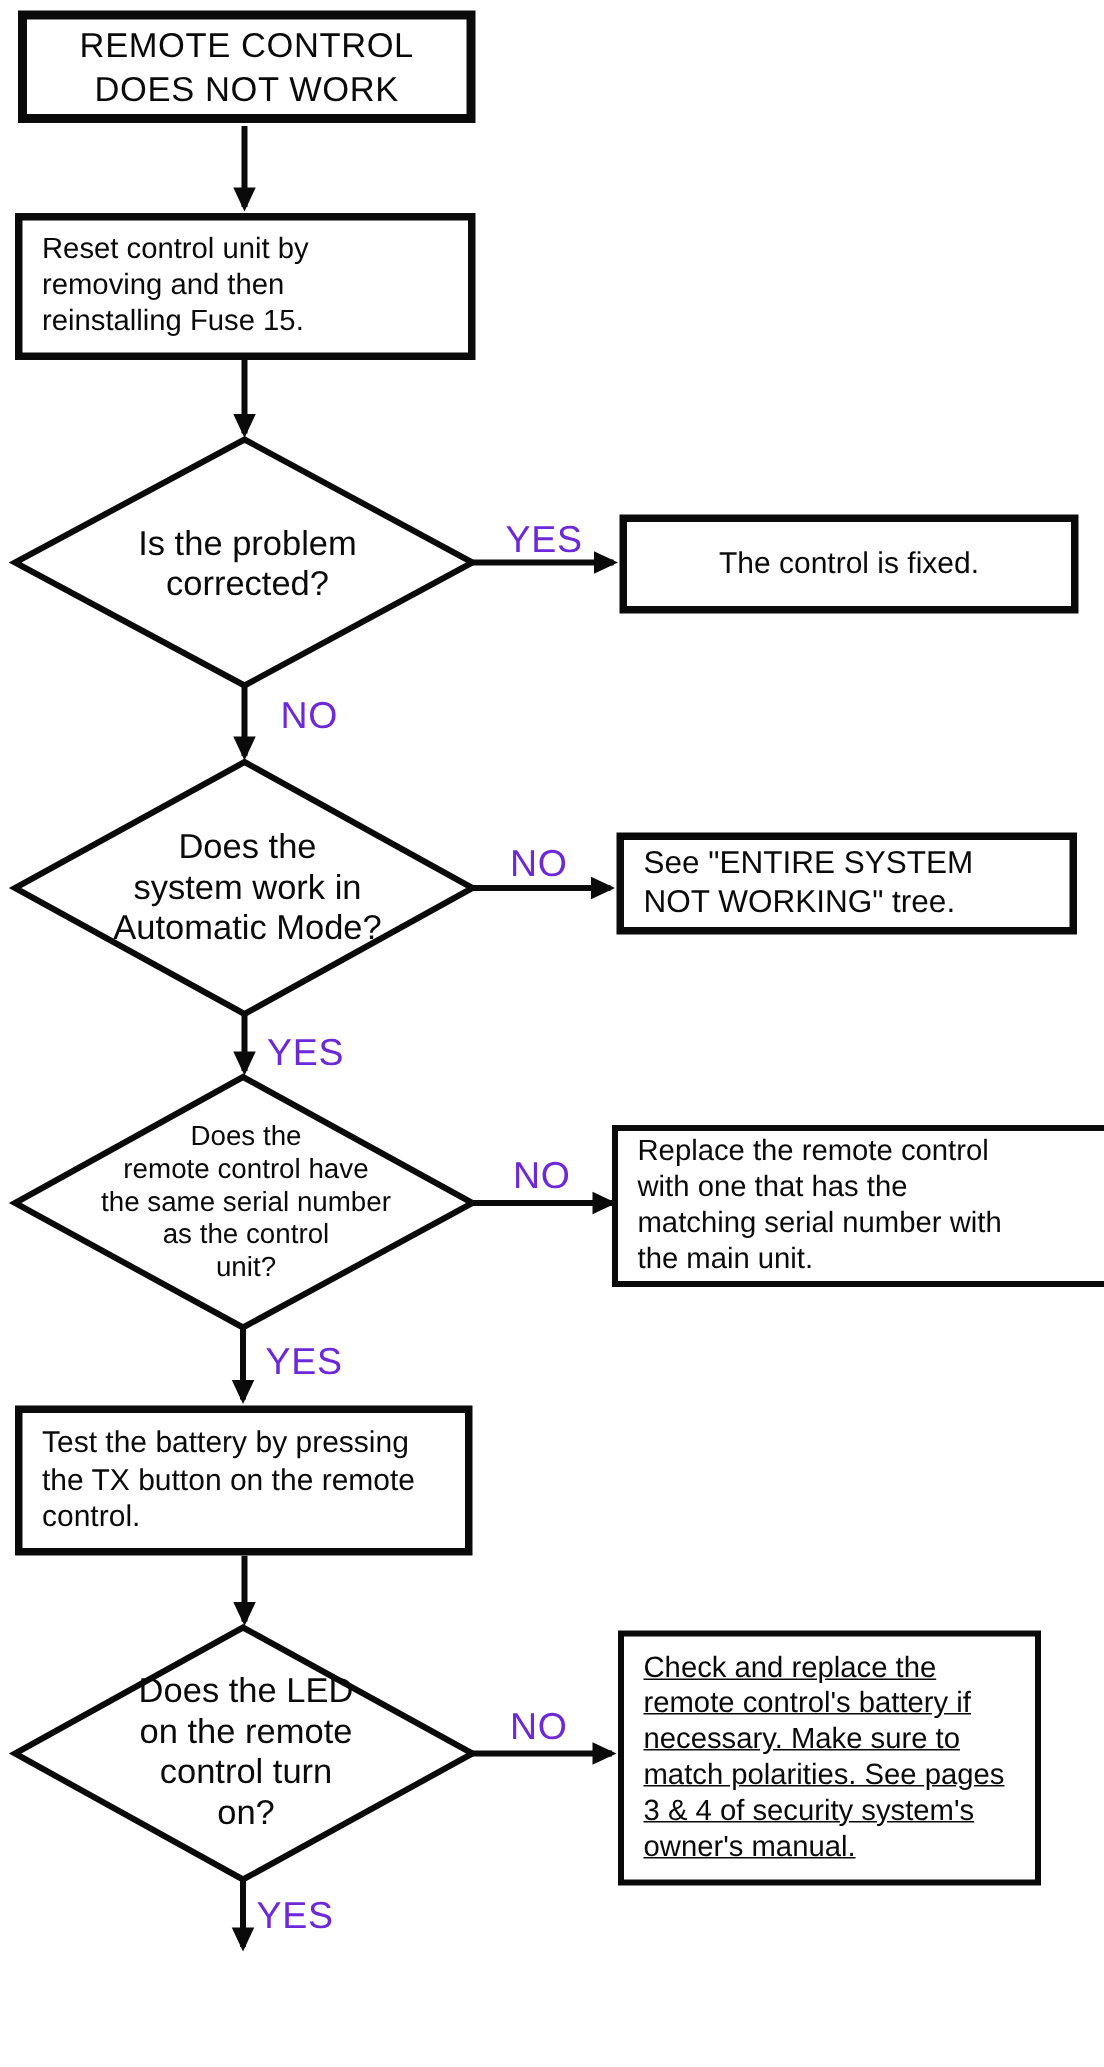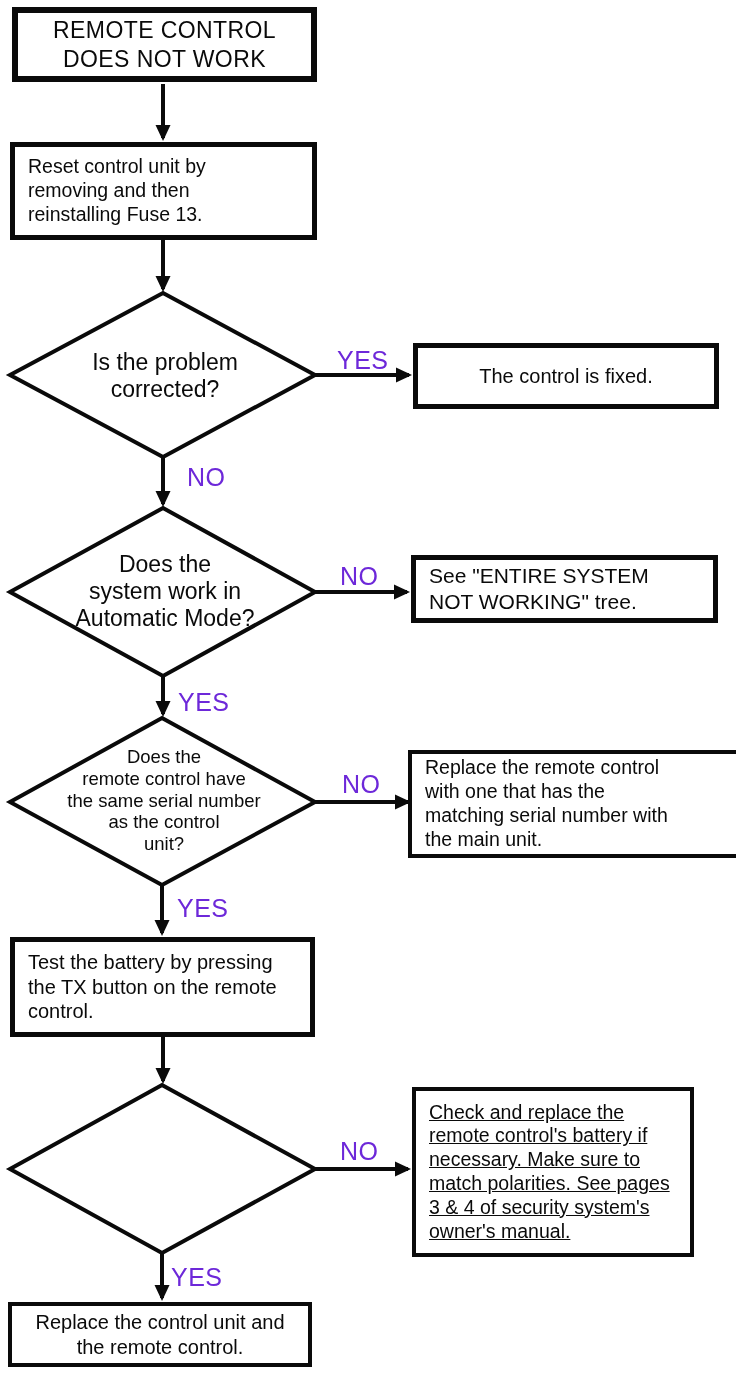--- a/index.html
+++ b/index.html
@@ -84,21 +84,21 @@
       <polygon points="162,718 315,802 162,885 10,802"></polygon>
       <polygon points="162,1085 315,1169 162,1253 10,1169"></polygon>
     </g>
   </svg>
 
   <div class="box title center-text" style="left:12px; top:7px; width:305px; height:75px;">REMOTE CONTROL
 DOES NOT WORK</div>
 
   <div class="box left-text" style="left:10px; top:142px; width:307px; height:98px; border-width:5px;">Reset control unit by
 removing and then
-reinstalling Fuse 13.</div>
+reinstalling Fuse 15.</div>
 
   <div class="box center-text" style="left:413px; top:343px; width:306px; height:66px; border-width:5px; font-size:20px;">The control is fixed.</div>
 
   <div class="box left-text" style="left:411px; top:555px; width:307px; height:68px; border-width:5px; font-size:21px;">See "ENTIRE SYSTEM
 NOT WORKING" tree.</div>
 
   <div class="box left-text" style="left:408px; top:750px; width:350px; height:108px;">Replace the remote control
 with one that has the
 matching serial number with
 the main unit.</div>
@@ -107,36 +107,38 @@
 the TX button on the remote
 control.</div>
 
   <div class="box left-text" style="left:412px; top:1087px; width:282px; height:170px;text-decoration:underline;">Check and replace the
 remote control's battery if
 necessary. Make sure to
 match polarities. See pages
 3 &amp; 4 of security system's
 owner's manual.</div>
 
-  <div class="box center-text" style="left:8px; top:1302px; width:304px; height:65px; font-size:20px;">Replace the control unit and
-the remote control.</div>
 
   <div class="dtext" style="left:165px; top:376px;">Is the problem
 corrected?</div>
 
   <div class="dtext" style="left:165px; top:592px;">Does the
 system work in
 Automatic Mode?</div>
 
   <div class="dtext" style="left:164px; top:801px; font-size:18.5px;">Does the
 remote control have
 the same serial number
 as the control
 unit?</div>
 
+  <div class="dtext" style="left:164px; top:1168px;">Does the LED
+on the remote
+control turn
+on?</div>
 
   <div class="elabel" style="left:337px; top:346px;">YES</div>
 
   <div class="elabel" style="left:187px; top:463px;">NO</div>
 
   <div class="elabel" style="left:340px; top:562px;">NO</div>
 
   <div class="elabel" style="left:178px; top:688px;">YES</div>
 
   <div class="elabel" style="left:342px; top:770px;">NO</div>

